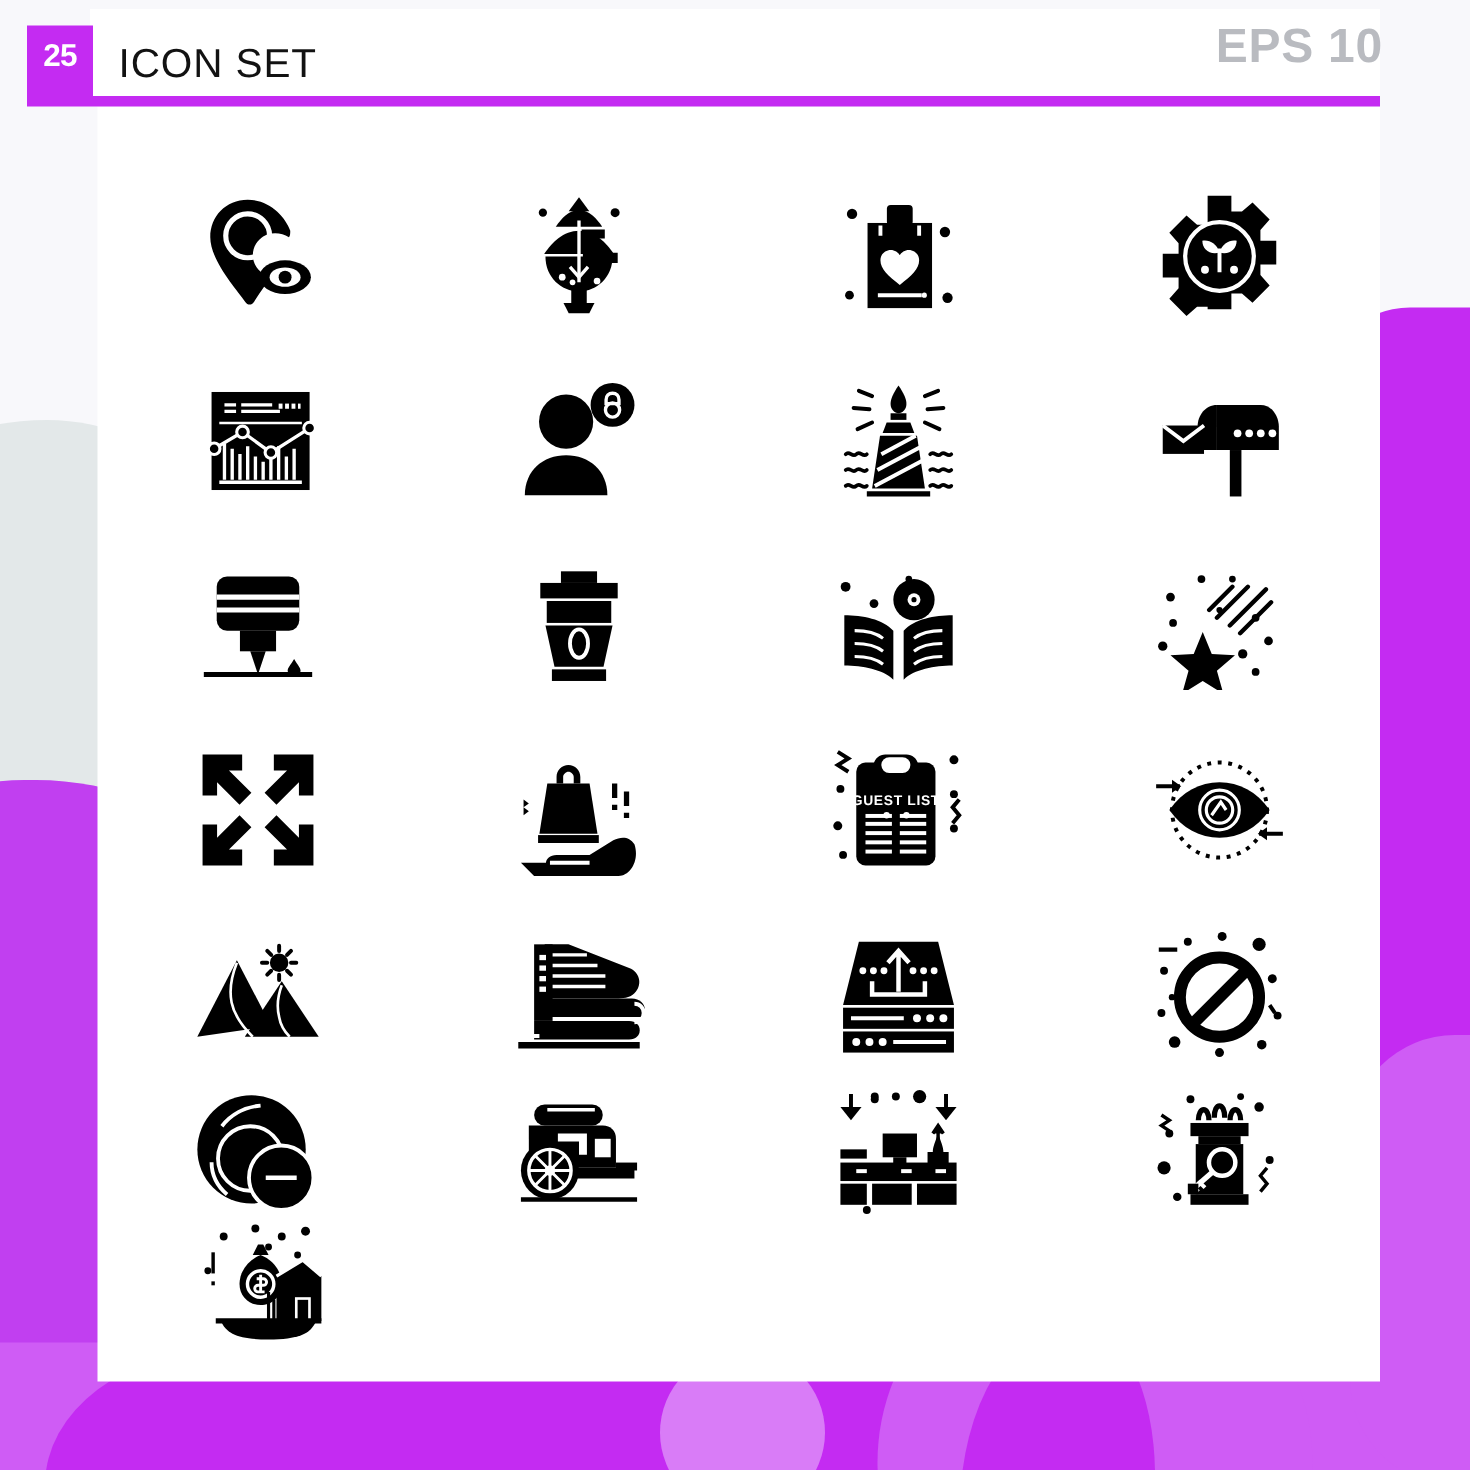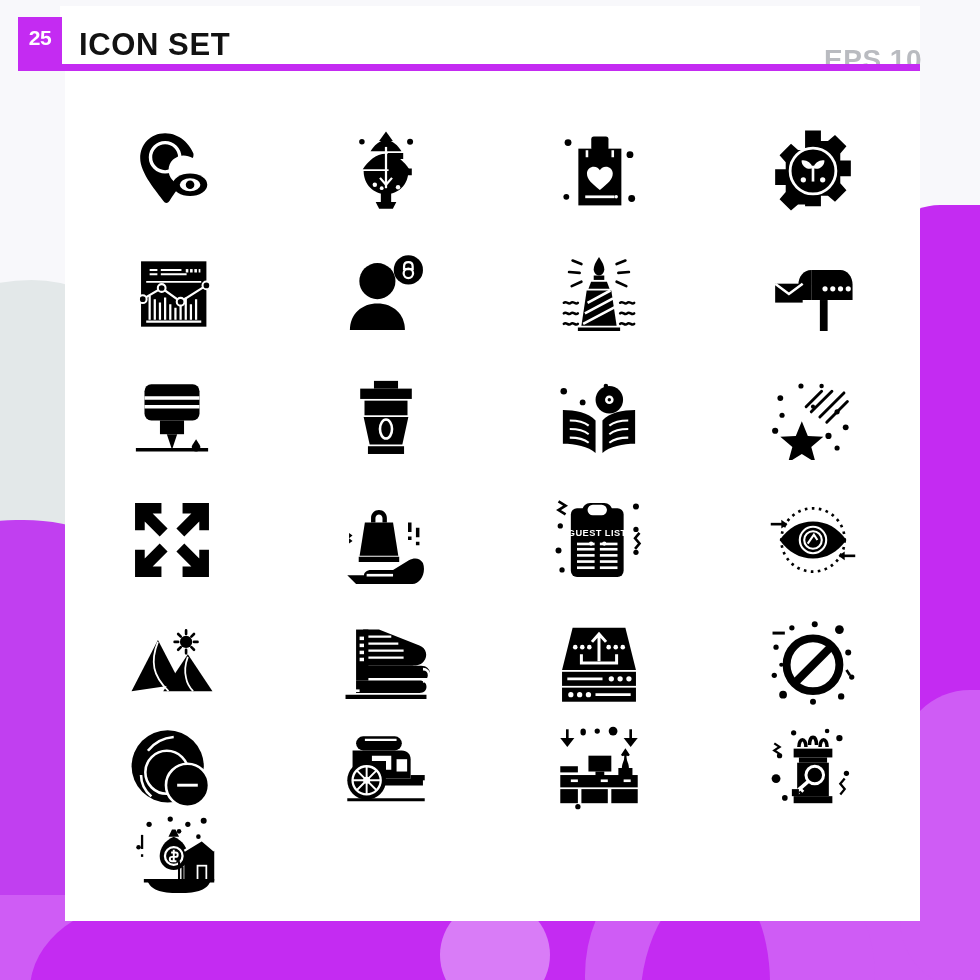--- a/index.html
+++ b/index.html
@@ -56,25 +56,25 @@
   .header{position:absolute;left:0;top:0;width:980px;height:72px;}
   .hdr-white{position:absolute;left:60px;top:6px;width:860px;height:58px;background:#ffffff;}
   .badge-25{
     position:absolute;left:18px;top:17px;width:44px;height:48px;
     background:#c42bf2;color:#ffffff;
     font-size:21px;font-weight:bold;line-height:42px;text-align:center;
     letter-spacing:-0.5px;
   }
   .hdr-title{
     position:absolute;left:79px;top:27px;
-    font-size:31px;font-weight:bold;color:#121212;letter-spacing:0.6px;
+    font-size:27px;font-weight:normal;color:#121212;letter-spacing:0.6px;
   }
   .hdr-eps{
-    position:absolute;right:58px;top:44px;
-    font-size:28px;font-weight:bold;color:#b9bbc0;letter-spacing:0.5px;
+    position:absolute;right:58px;top:12px;
+    font-size:32px;font-weight:bold;color:#b9bbc0;letter-spacing:0.5px;
   }
   .hdr-rule{
     position:absolute;left:18px;top:64px;width:902px;height:7px;background:#c42bf2;
   }
 
   
   .card{
     position:absolute;left:65px;top:71px;width:855px;height:850px;
     background:#ffffff;
   }

